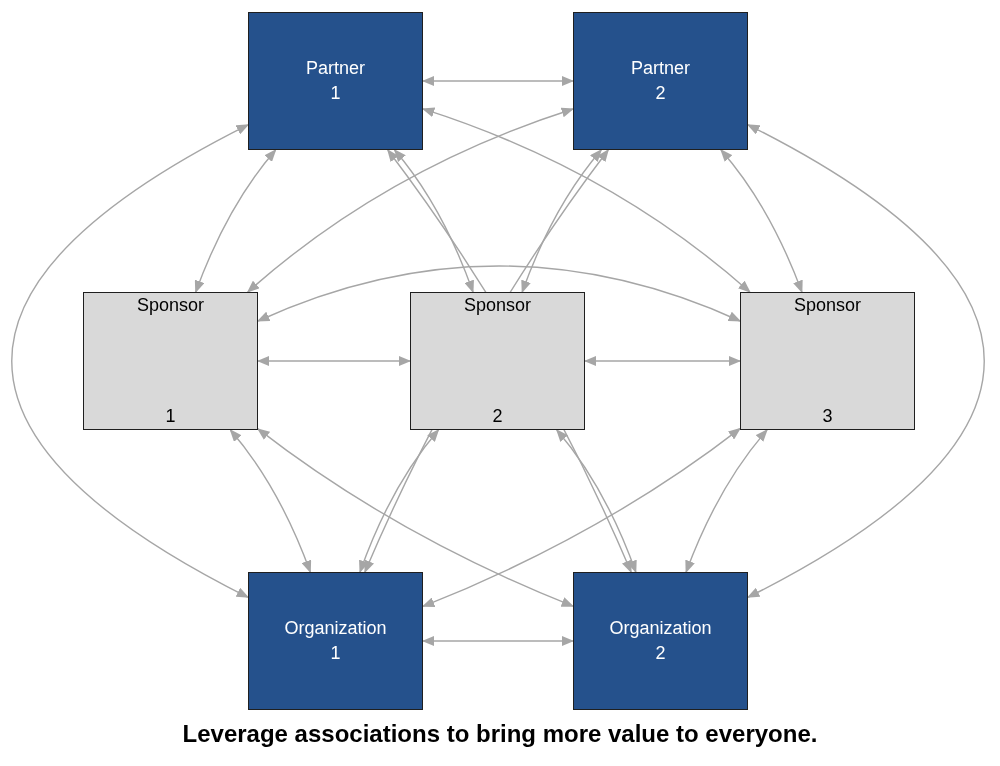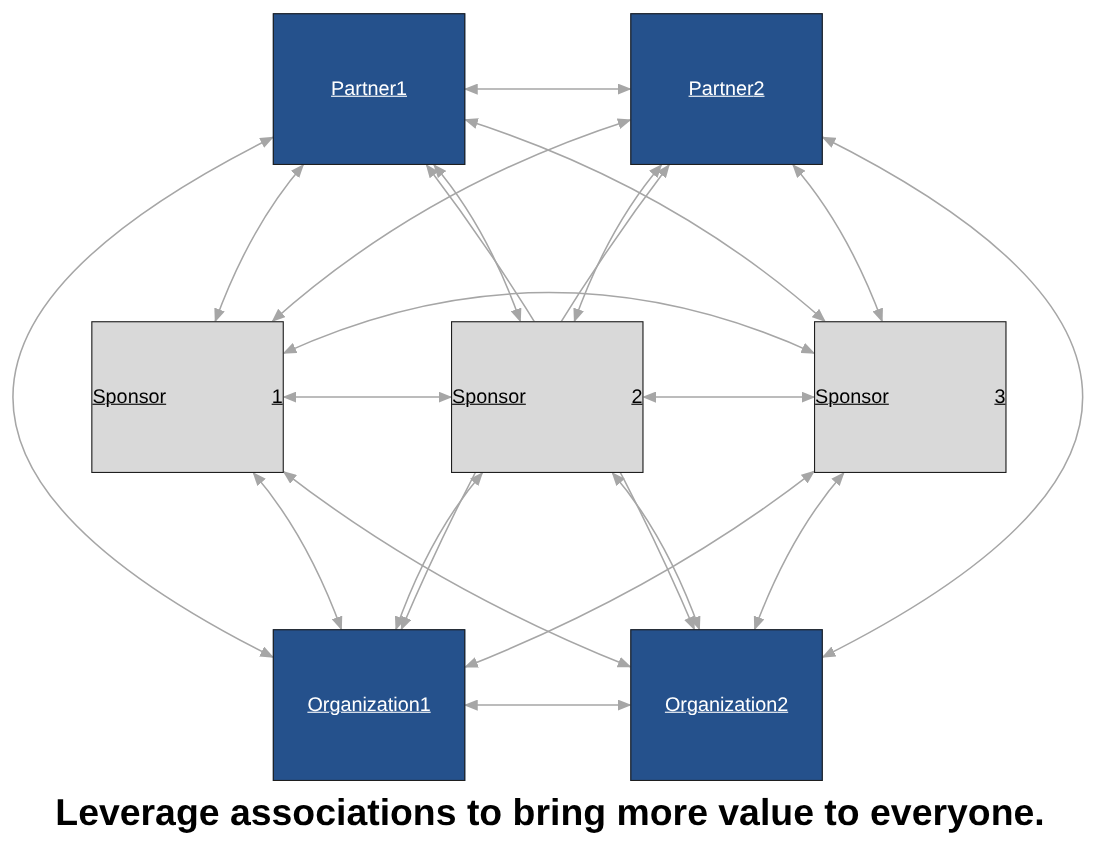--- a/index.html
+++ b/index.html
@@ -18,47 +18,46 @@
   #edge-svg {
     position: absolute;
     left: 0;
     top: 0;
     width: 1000px;
     height: 766px;
   }
   .node {
     position: absolute;
     display: flex;
-    flex-direction: row;
+    flex-direction: column;
     align-items: center;
     justify-content: center;
     text-align: center;
     font-size: 18px;
     line-height: 1.4;
     box-sizing: border-box;
     border: 1.5px solid var(--node-border, #1f1f1f);
-    text-decoration: underline;
   }
   .node.partner, .node.organization {
     background: var(--blue-fill, #25518c);
     color: var(--blue-text, #ffffff);
   }
   .node.sponsor {
     background: var(--gray-fill, #d9d9d9);
     color: var(--gray-text, #000000);
     justify-content: space-between;
   }
   .caption {
     position: absolute;
     left: 0;
     right: 0;
     top: 720px;
     text-align: center;
     font-weight: bold;
-    font-size: 34px;
+    font-size: 24px;
     color: var(--caption-color, #000000);
   }
 </style>
 </head>
 <body>
 
 <div class="canvas" style="--blue-fill: #25518C; --blue-text: #FFFFFF; --gray-fill: #D9D9D9; --gray-text: #000000; --node-border: #1F1F1F; --caption-color: #000000; background: rgb(255, 255, 255);">
 
   <svg id="edge-svg" width="1000" height="766" viewBox="0 0 1000 766">
     <defs>

